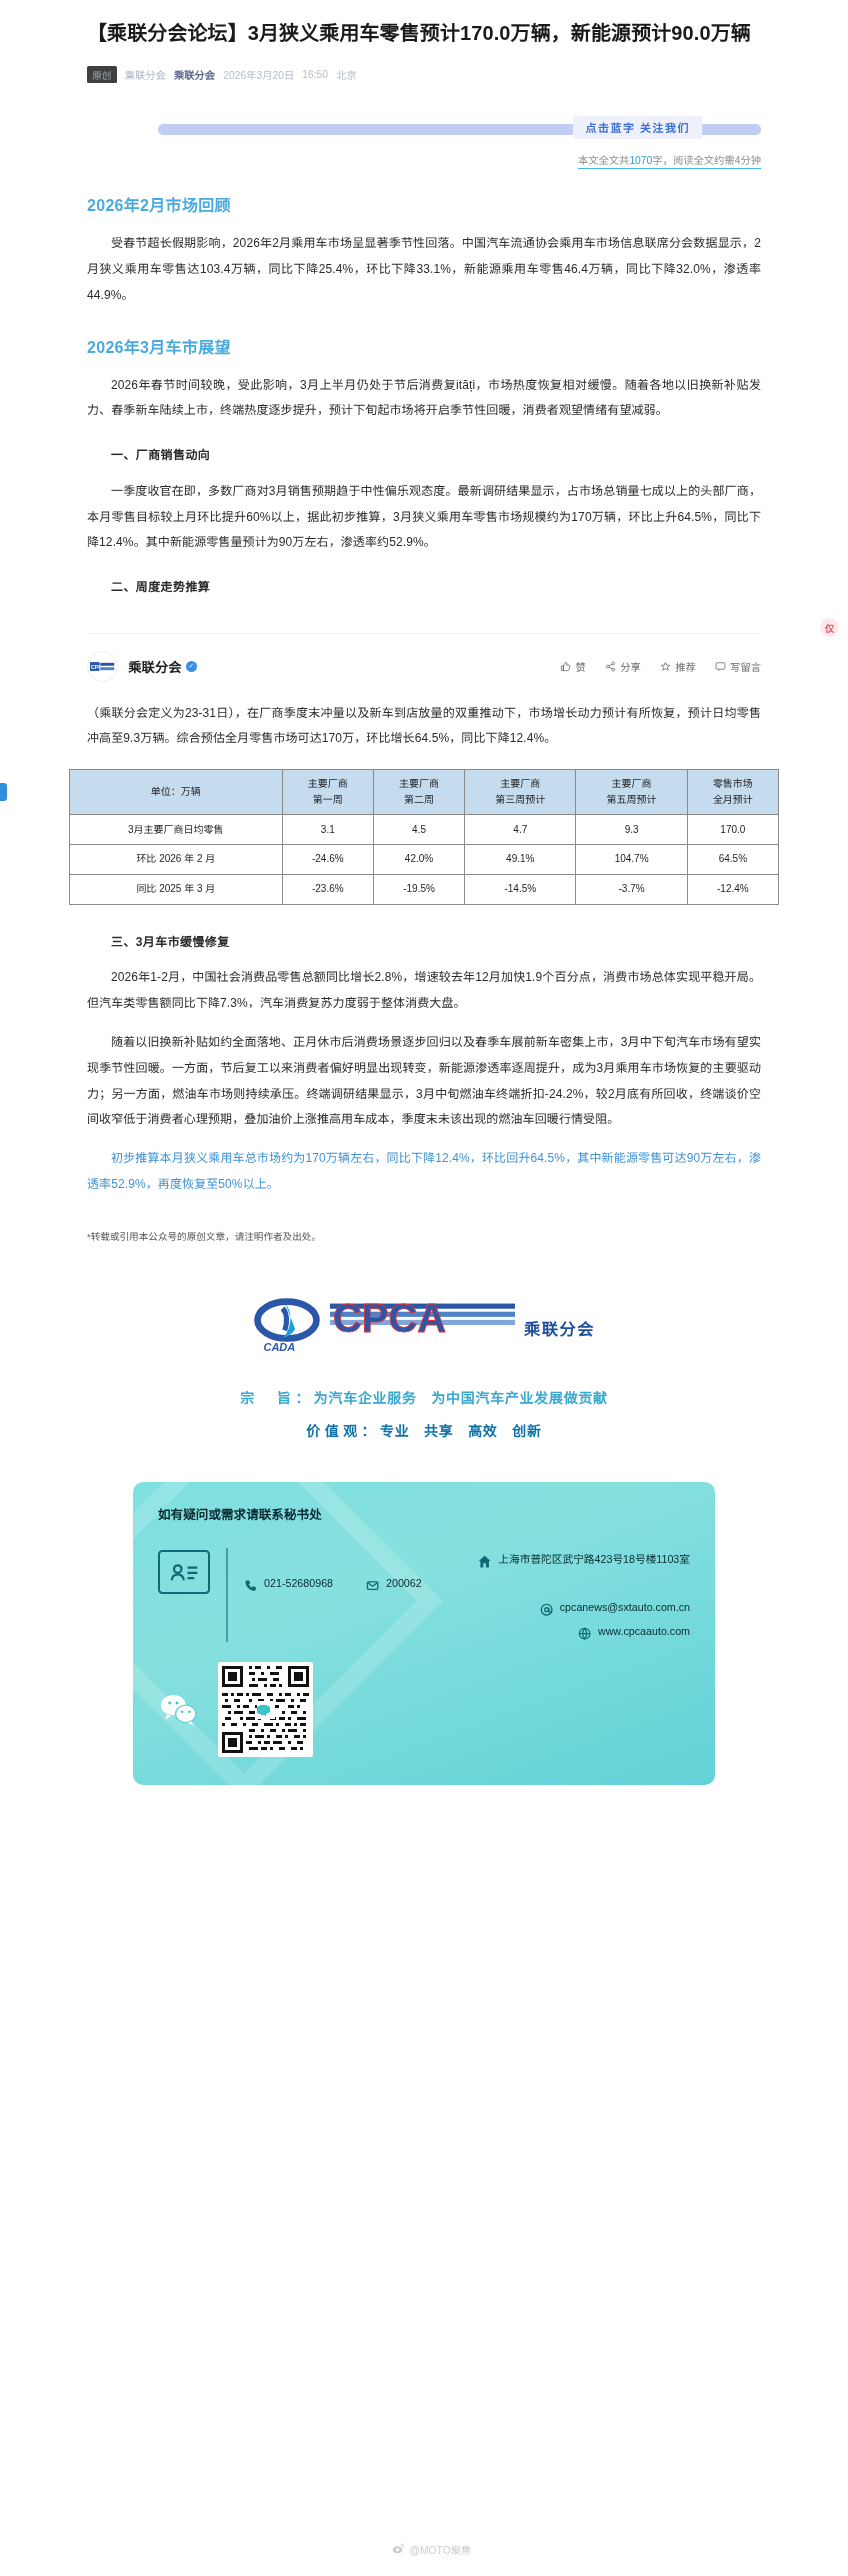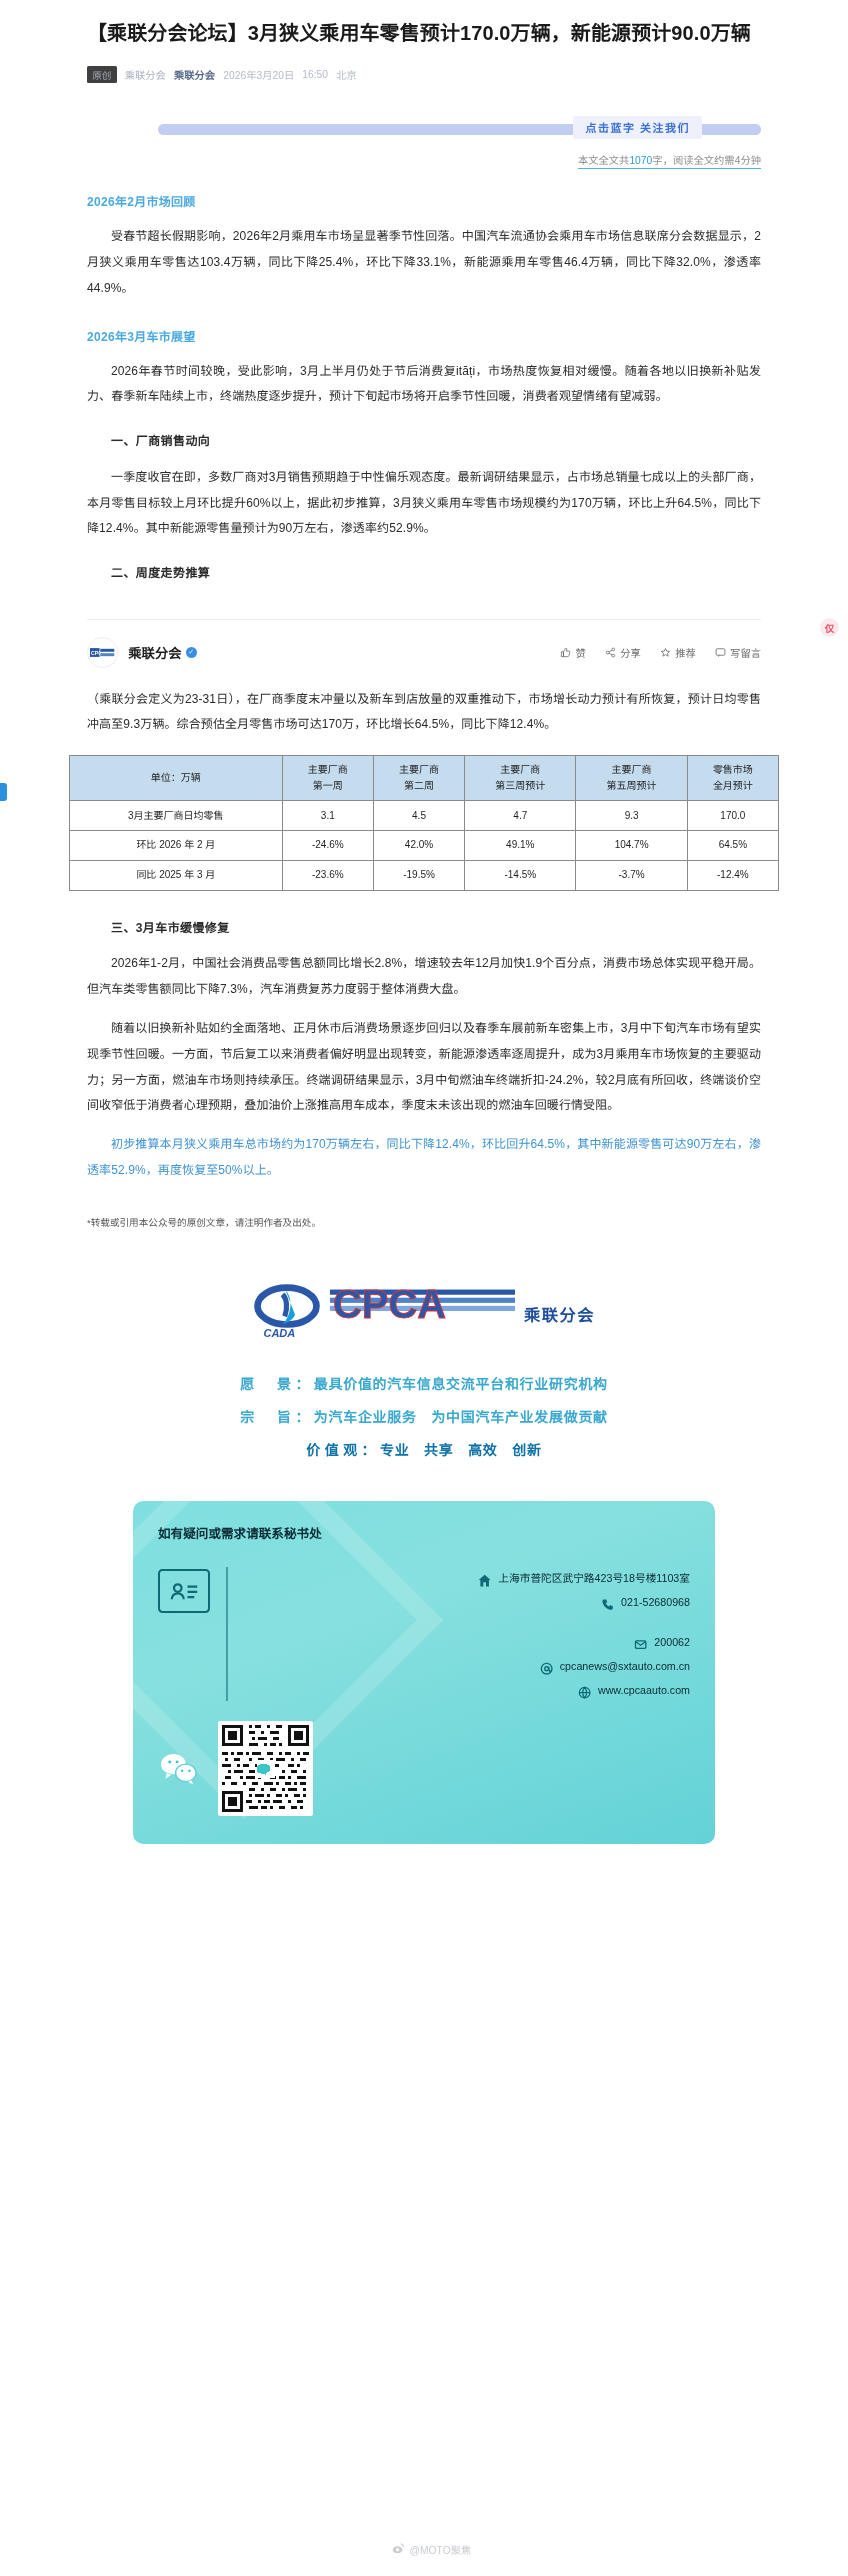--- a/index.html
+++ b/index.html
@@ -78,21 +78,21 @@
     color: #8d8d8d;
   }
   .readmeta u { text-decoration: none; border-bottom: 0.7px solid #8d8d8d; padding-bottom: 1.5px;}
   .readmeta .num { color: #2e9bd6; }
   .readmeta .hl { border-bottom: 1.5px solid #44b6e8; }
 
   
   .body { padding: 0 87px; margin-top: 25px; }
   h3.sec {
     color: #4aaadf;
-    font-size: 12px;
+    font-size: 16px;
     font-weight: bold;
     margin: 25px 0 15px 0;
     letter-spacing: 0.3px;
   }
   p.para {
     font-size: 12px;
     line-height: 2.15;
     color: #2b2b2b;
     margin: 0 0 13.3px 0;
     text-indent: 2em;
@@ -204,21 +204,21 @@
   .contact-body {
     display: flex; gap: 16.3px; margin-top: 24px; position: relative;
   }
   .idcard {
     width: 52px; height: 44px; border: 2.2px solid #0d6a74; border-radius: 4.4px;
     display:flex; align-items:center; justify-content:center; flex: 0 0 auto;
     margin-top: 3px;
   }
   .contact-lines { flex: 1; font-size: 10.7px; line-height: 2.25; }
   .cline { display: flex; align-items: center; gap: 6.7px; justify-content: flex-end; }
-  .cline-row { display: flex; gap: 16px; flex-direction: column; }
+  .cline-row { display: flex; gap: 33px; }
   .cicon { width: 13.3px; height: 13.3px; flex: 0 0 auto; }
   .divider-v {
     width: 1.5px; background: #0d6a74; opacity: .55; margin: 1.5px 0;
   }
   .wechat-row { display: flex; align-items: center; gap: 19px; margin-top: 19px; position: relative;}
   .wechat-icon {
     width: 41px; height: 41px; border-radius: 9px;
     display: flex; align-items: center; justify-content: center;
     flex: 0 0 auto;
   }
@@ -427,23 +427,20 @@
           <rect x="0" y="6" width="250" height="7" fill="#2b57a8"></rect>
           <rect x="0" y="17" width="250" height="7" fill="#4f82c9"></rect>
           <rect x="0" y="28" width="250" height="7" fill="#7fa7dd"></rect>
           <text x="4" y="44" font-size="54" font-weight="bold" fill="#2b57a8" font-family="Liberation Sans, sans-serif" stroke="#d33" stroke-width="1.2">CPCA</text>
         </svg>
       </span>
       <span class="logo-cn">乘联分会</span>
     </div>
 
     <div class="slogans">
-      <div class="slogan">
-        <span class="k">愿　景：</span><span>最具价值的汽车信息交流平台和行业研究机构</span>
-      </div>
       <div class="slogan">
         <span class="k">宗　旨：</span><span>为汽车企业服务　为中国汽车产业发展做贡献</span>
       </div>
       <div class="slogan val">
         <span class="k">价值观：</span><span>专业　共享　高效　创新</span>
       </div>
     </div>
   </div>
 
   <div class="contact">

